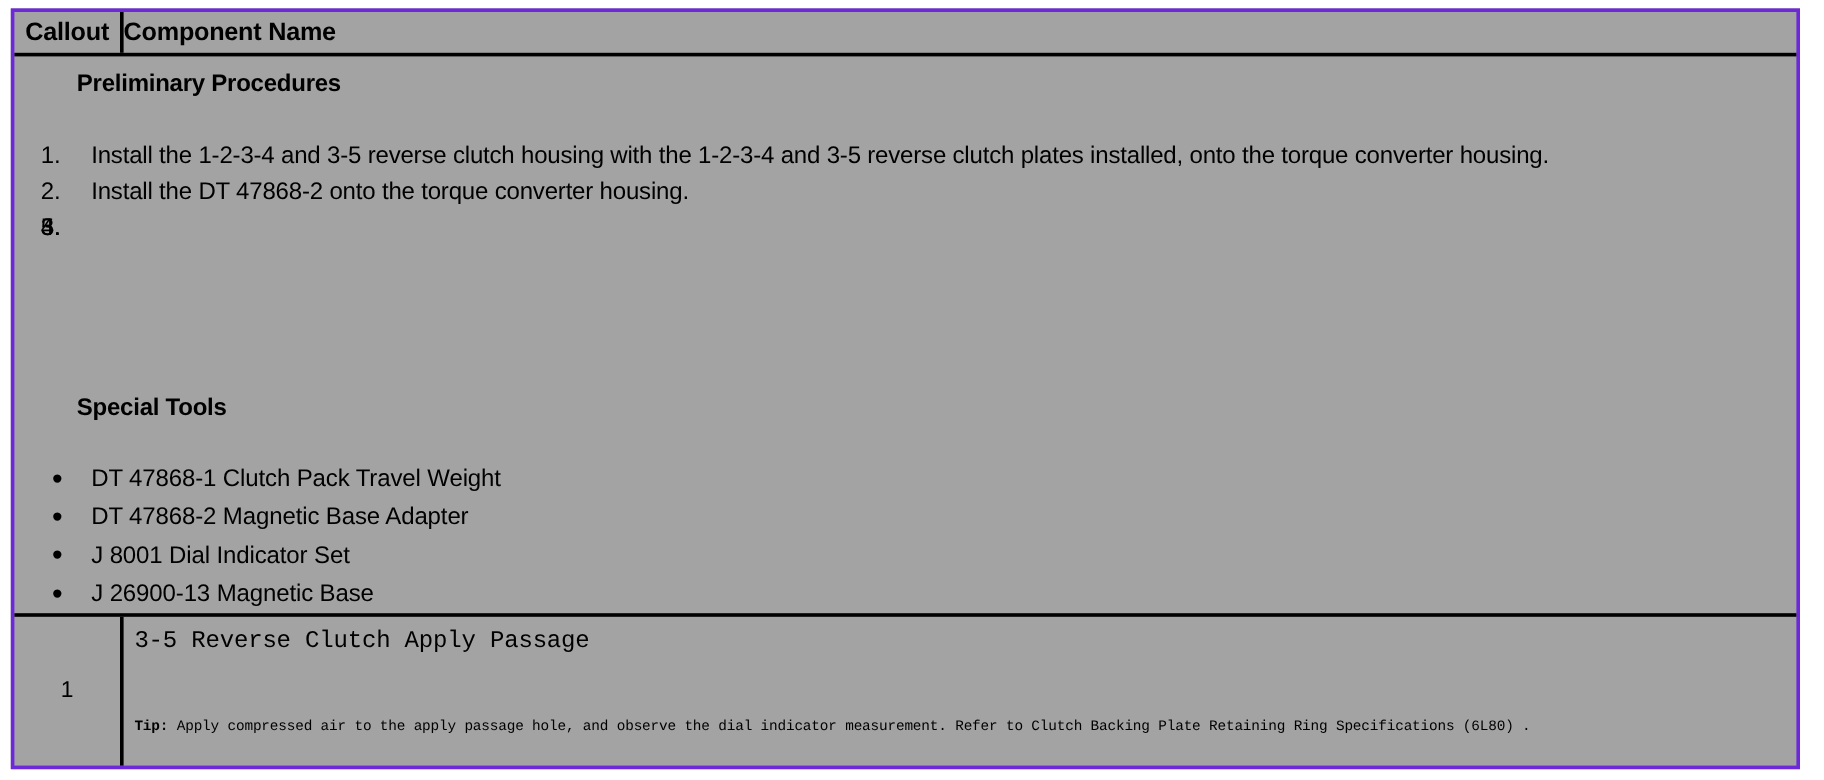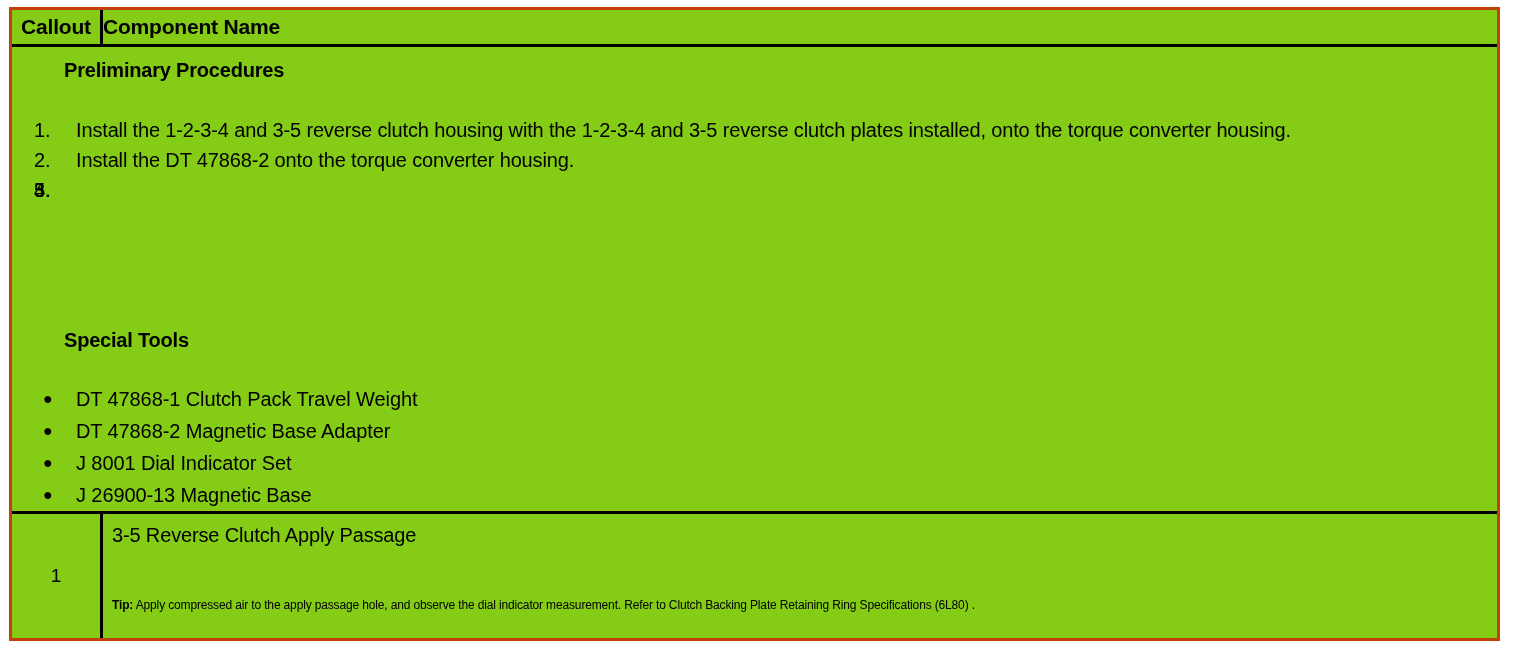--- a/index.html
+++ b/index.html
@@ -15,22 +15,22 @@
     overflow: hidden;
   }
 
   .doc-table {
     position: absolute;
     left: 9px;
     top: 7px;
     width: 1491px;
     height: 634px;
     box-sizing: border-box;
-    border: 3px solid #c2410c;
-    background: #84cc16;
+    border: 3px solid #6d28d9;
+    background: #a3a3a3;
   }
 
   
   .header-row {
     position: relative;
     height: 37px;
     box-sizing: border-box;
     border-bottom: 3px solid #000000;
     display: flex;
   }
@@ -150,20 +150,21 @@
     justify-content: center;
   }
   .callout-num-cell .cell-text {
     font-size: 19px;
   }
   .callout-body-cell {
     flex: 1;
     position: relative;
     padding: 7px 10px 16px 9px;
     box-sizing: border-box;
+    font-family: Liberation Mono, monospace;
   }
   .callout-title {
     font-size: 20px;
     line-height: 28px;
     letter-spacing: -0.15px;
   }
   .callout-tip {
     margin-top: 42px;
     font-size: 12px;
     line-height: 29px;

